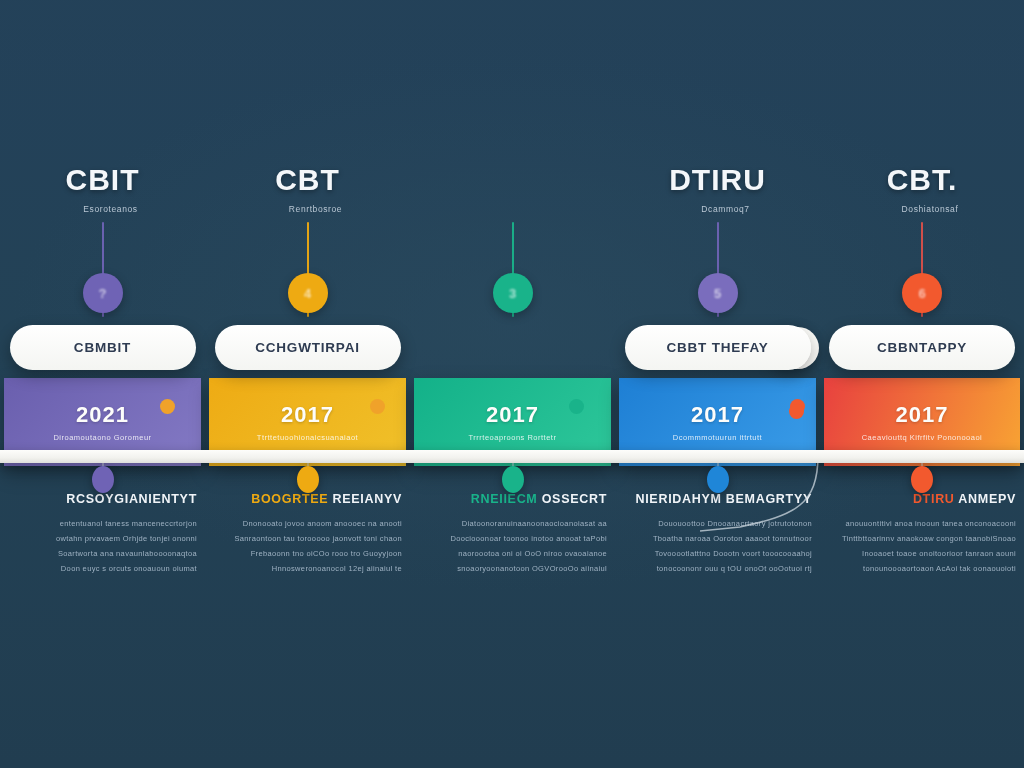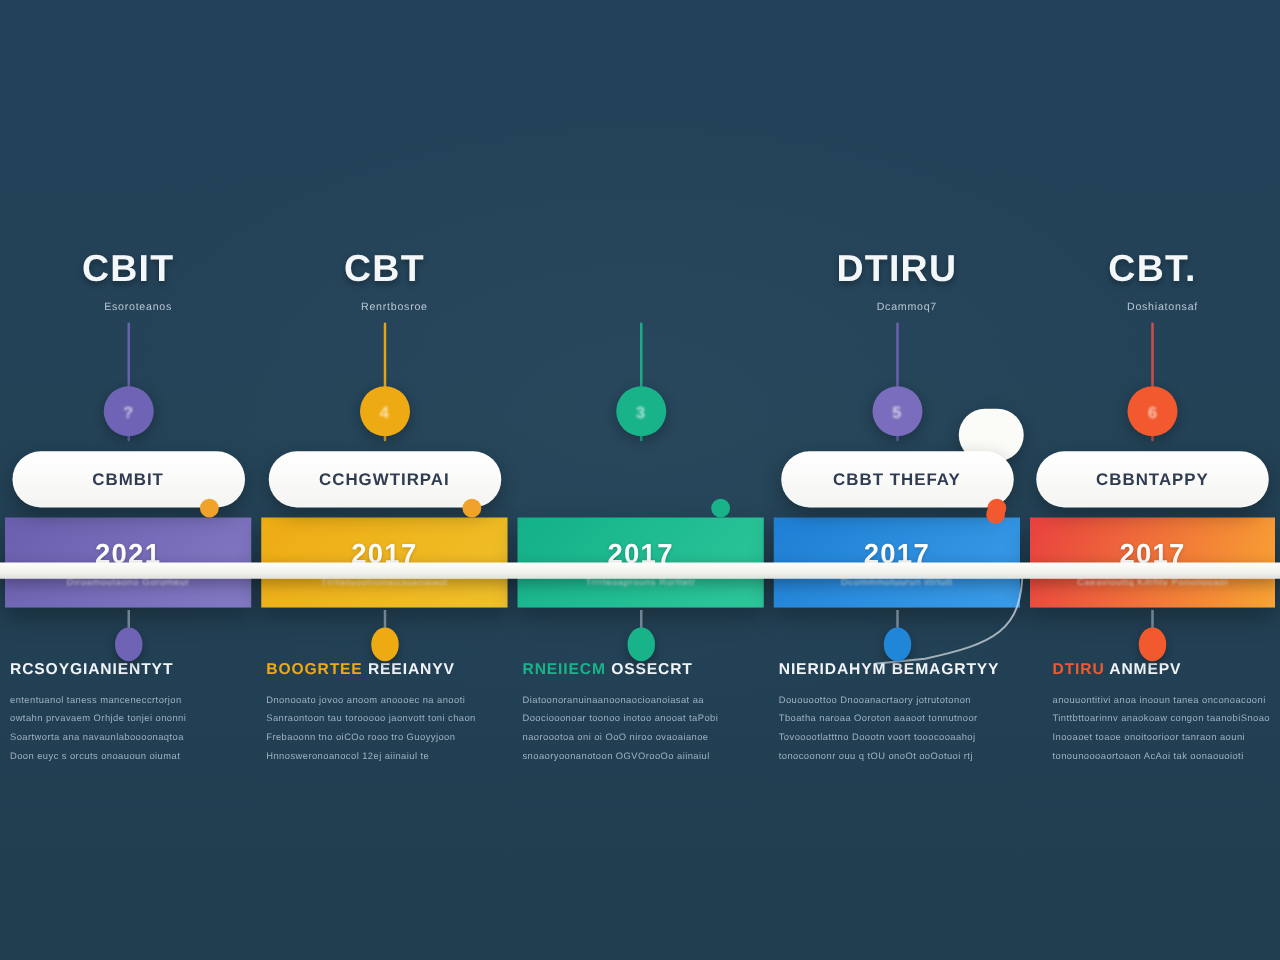--- a/index.html
+++ b/index.html
@@ -9,21 +9,21 @@
     background:#234256;
     font-family:"Liberation Sans","DejaVu Sans",sans-serif;
     position:relative;
   }
   .stage{position:absolute;inset:0;
     background:
       radial-gradient(ellipse 70% 50% at 50% 42%, rgba(44,76,97,.55), rgba(0,0,0,0) 70%),
       linear-gradient(180deg,#23415a 0%, #234256 45%, #213d50 100%);
   }
   
-  .col{position:absolute;top:0;bottom:0;margin-top:36px;}
+  .col{position:absolute;top:0;bottom:0;}
   .c0{left:0px;   width:205px;}
   .c1{left:205px; width:205px;}
   .c2{left:410px; width:205px;}
   .c3{left:615px; width:205px;}
   .c4{left:820px; width:204px;}
 
   
   .head{position:absolute;top:163px;left:0;right:0;text-align:center;}
   .head .ttl{
     font-size:30px;font-weight:700;letter-spacing:1px;color:#f4f7fa;
@@ -65,21 +65,21 @@
     filter:blur(.45px);white-space:nowrap;
   }
   .ghost-pill{
     position:absolute;left:767px;top:327px;width:52px;height:42px;
     background:#fbfbf8;border-radius:26px;box-shadow:0 5px 14px rgba(0,0,0,.28);
     z-index:5;
   }
 
   
   .card{
-    position:absolute;left:4px;right:4px;top:378px;height:72px;
+    position:absolute;left:4px;right:4px;top:378px;height:88px;
     display:flex;flex-direction:column;align-items:center;justify-content:center;
     box-shadow:0 8px 18px rgba(0,0,0,.3);
     z-index:3;
   }
   .card .yr{
     font-size:22px;font-weight:700;color:#fdfdfb;letter-spacing:1px;
     text-shadow:0 1px 3px rgba(0,0,0,.22);filter:blur(.35px);
   }
   .card .cap{
     margin-top:5px;font-size:7.5px;letter-spacing:.5px;
@@ -97,21 +97,21 @@
   
   .pinline{position:absolute;left:50%;margin-left:-1px;top:452px;width:2px;height:22px;
            background:rgba(220,228,235,.45);z-index:7;}
   .pin{
     position:absolute;left:50%;margin-left:-11px;top:466px;
     width:22px;height:27px;border-radius:50%;
     box-shadow:0 3px 8px rgba(0,0,0,.3);z-index:9;
   }
 
   
-  .lower{position:absolute;left:8px;right:8px;top:492px;}
+  .lower{position:absolute;left:8px;right:8px;top:492px;text-align:right;}
   .lower .lh{
     font-size:12.5px;font-weight:700;letter-spacing:.7px;
     filter:blur(.5px);white-space:nowrap;
   }
   .lower .lh .k{color:#f0f4f8;}
   .lower .lines{margin-top:10px;}
   .lower .lines i{
     display:block;font-style:normal;font-size:7.5px;line-height:15px;
     color:#9fb2c3;letter-spacing:.35px;filter:blur(.6px);white-space:nowrap;
   }

